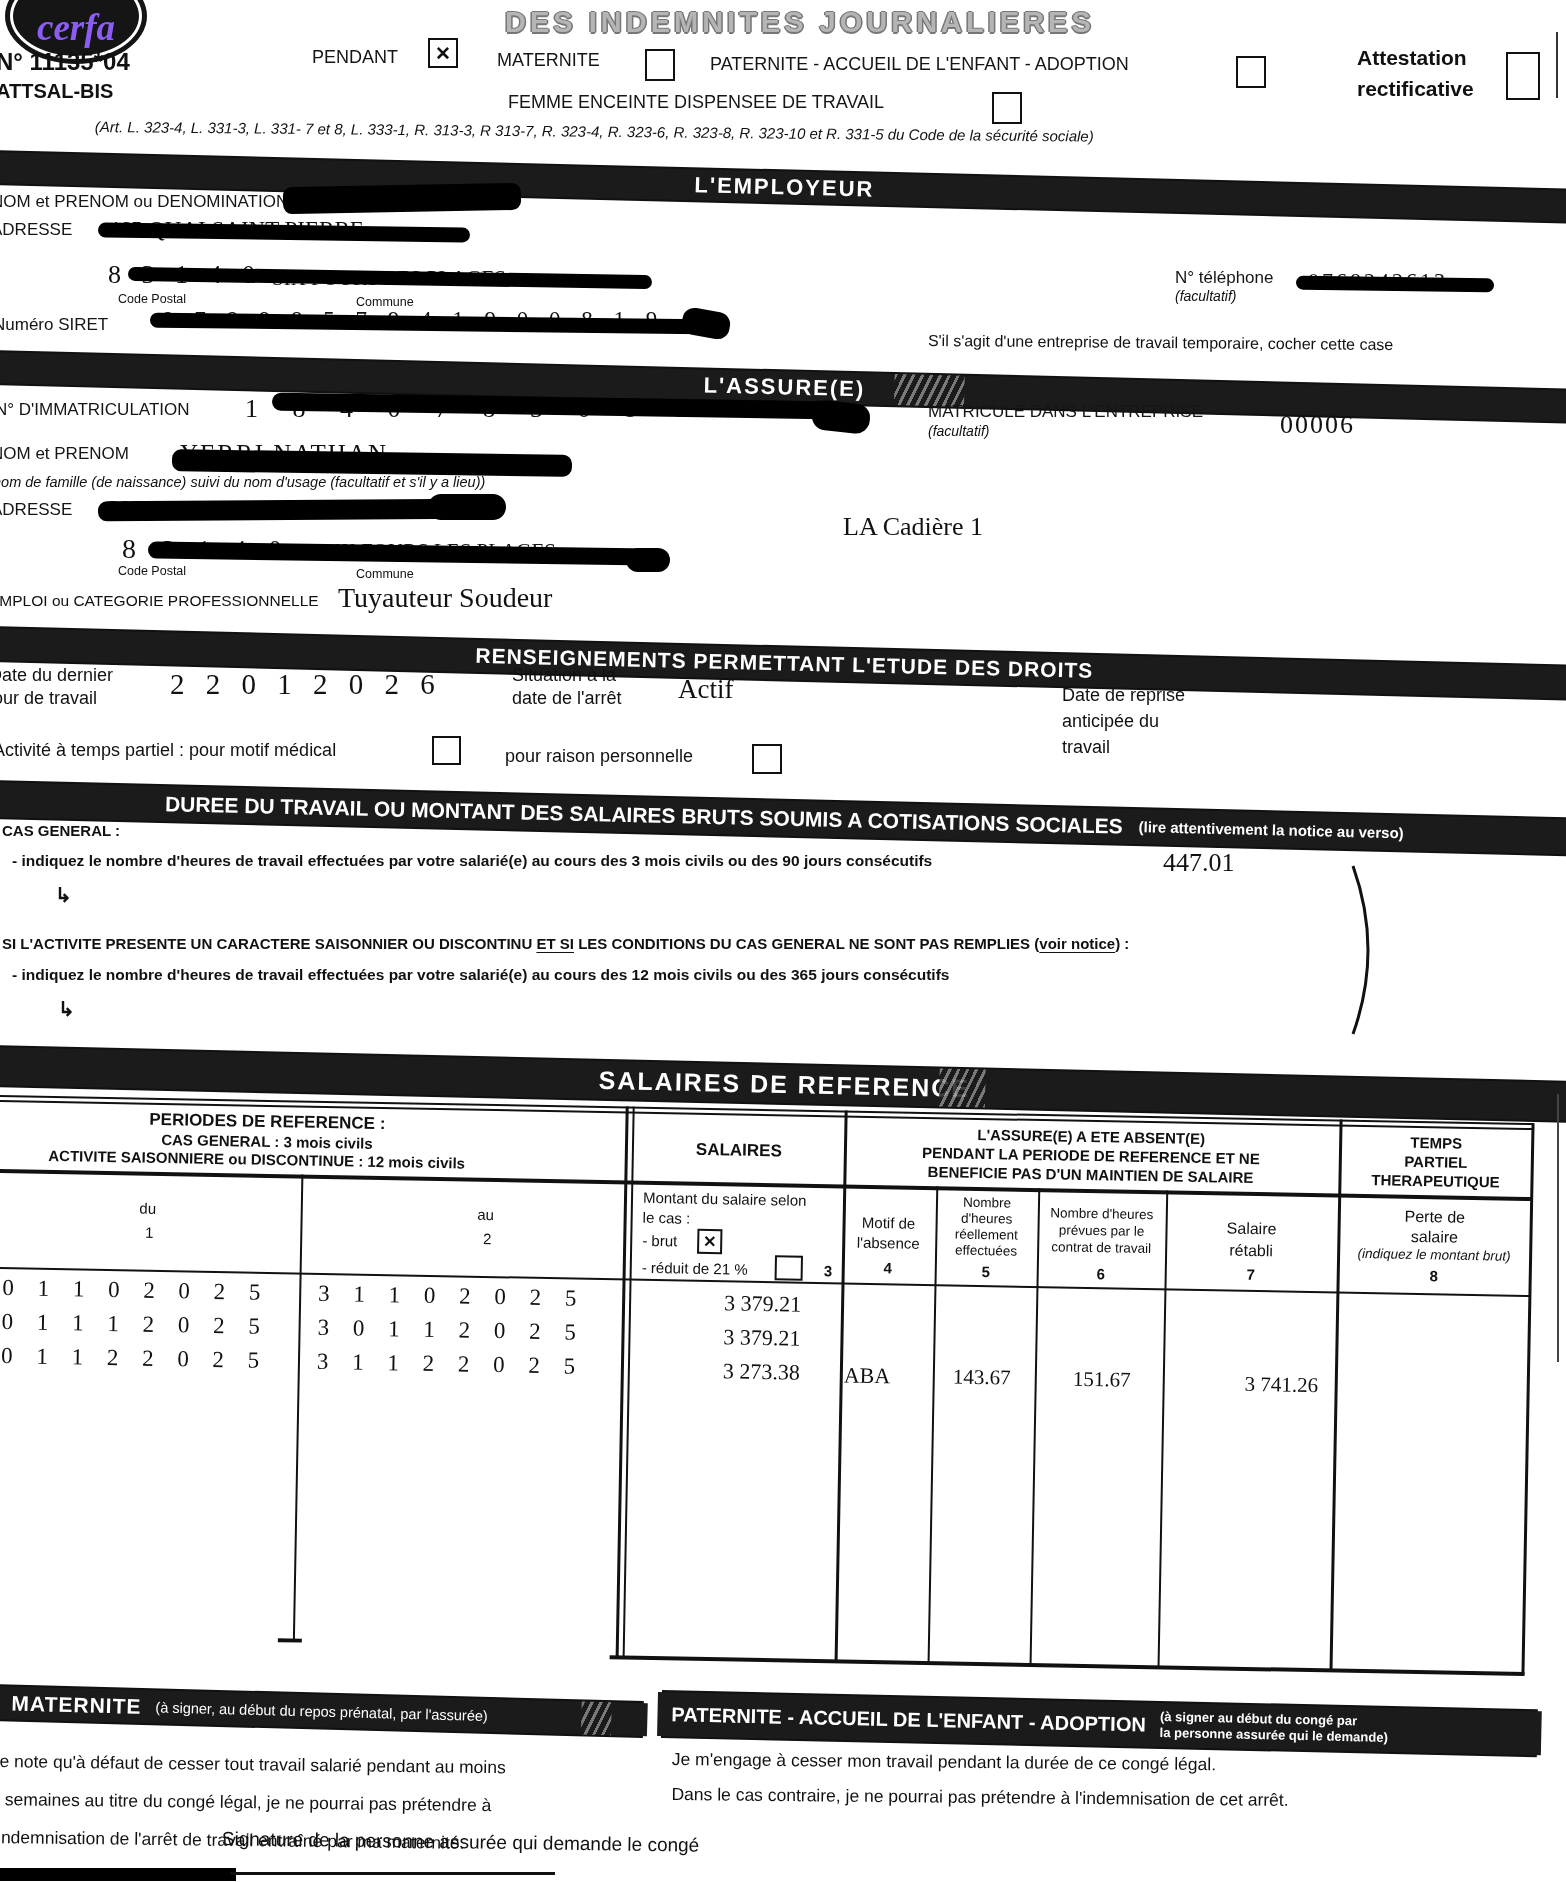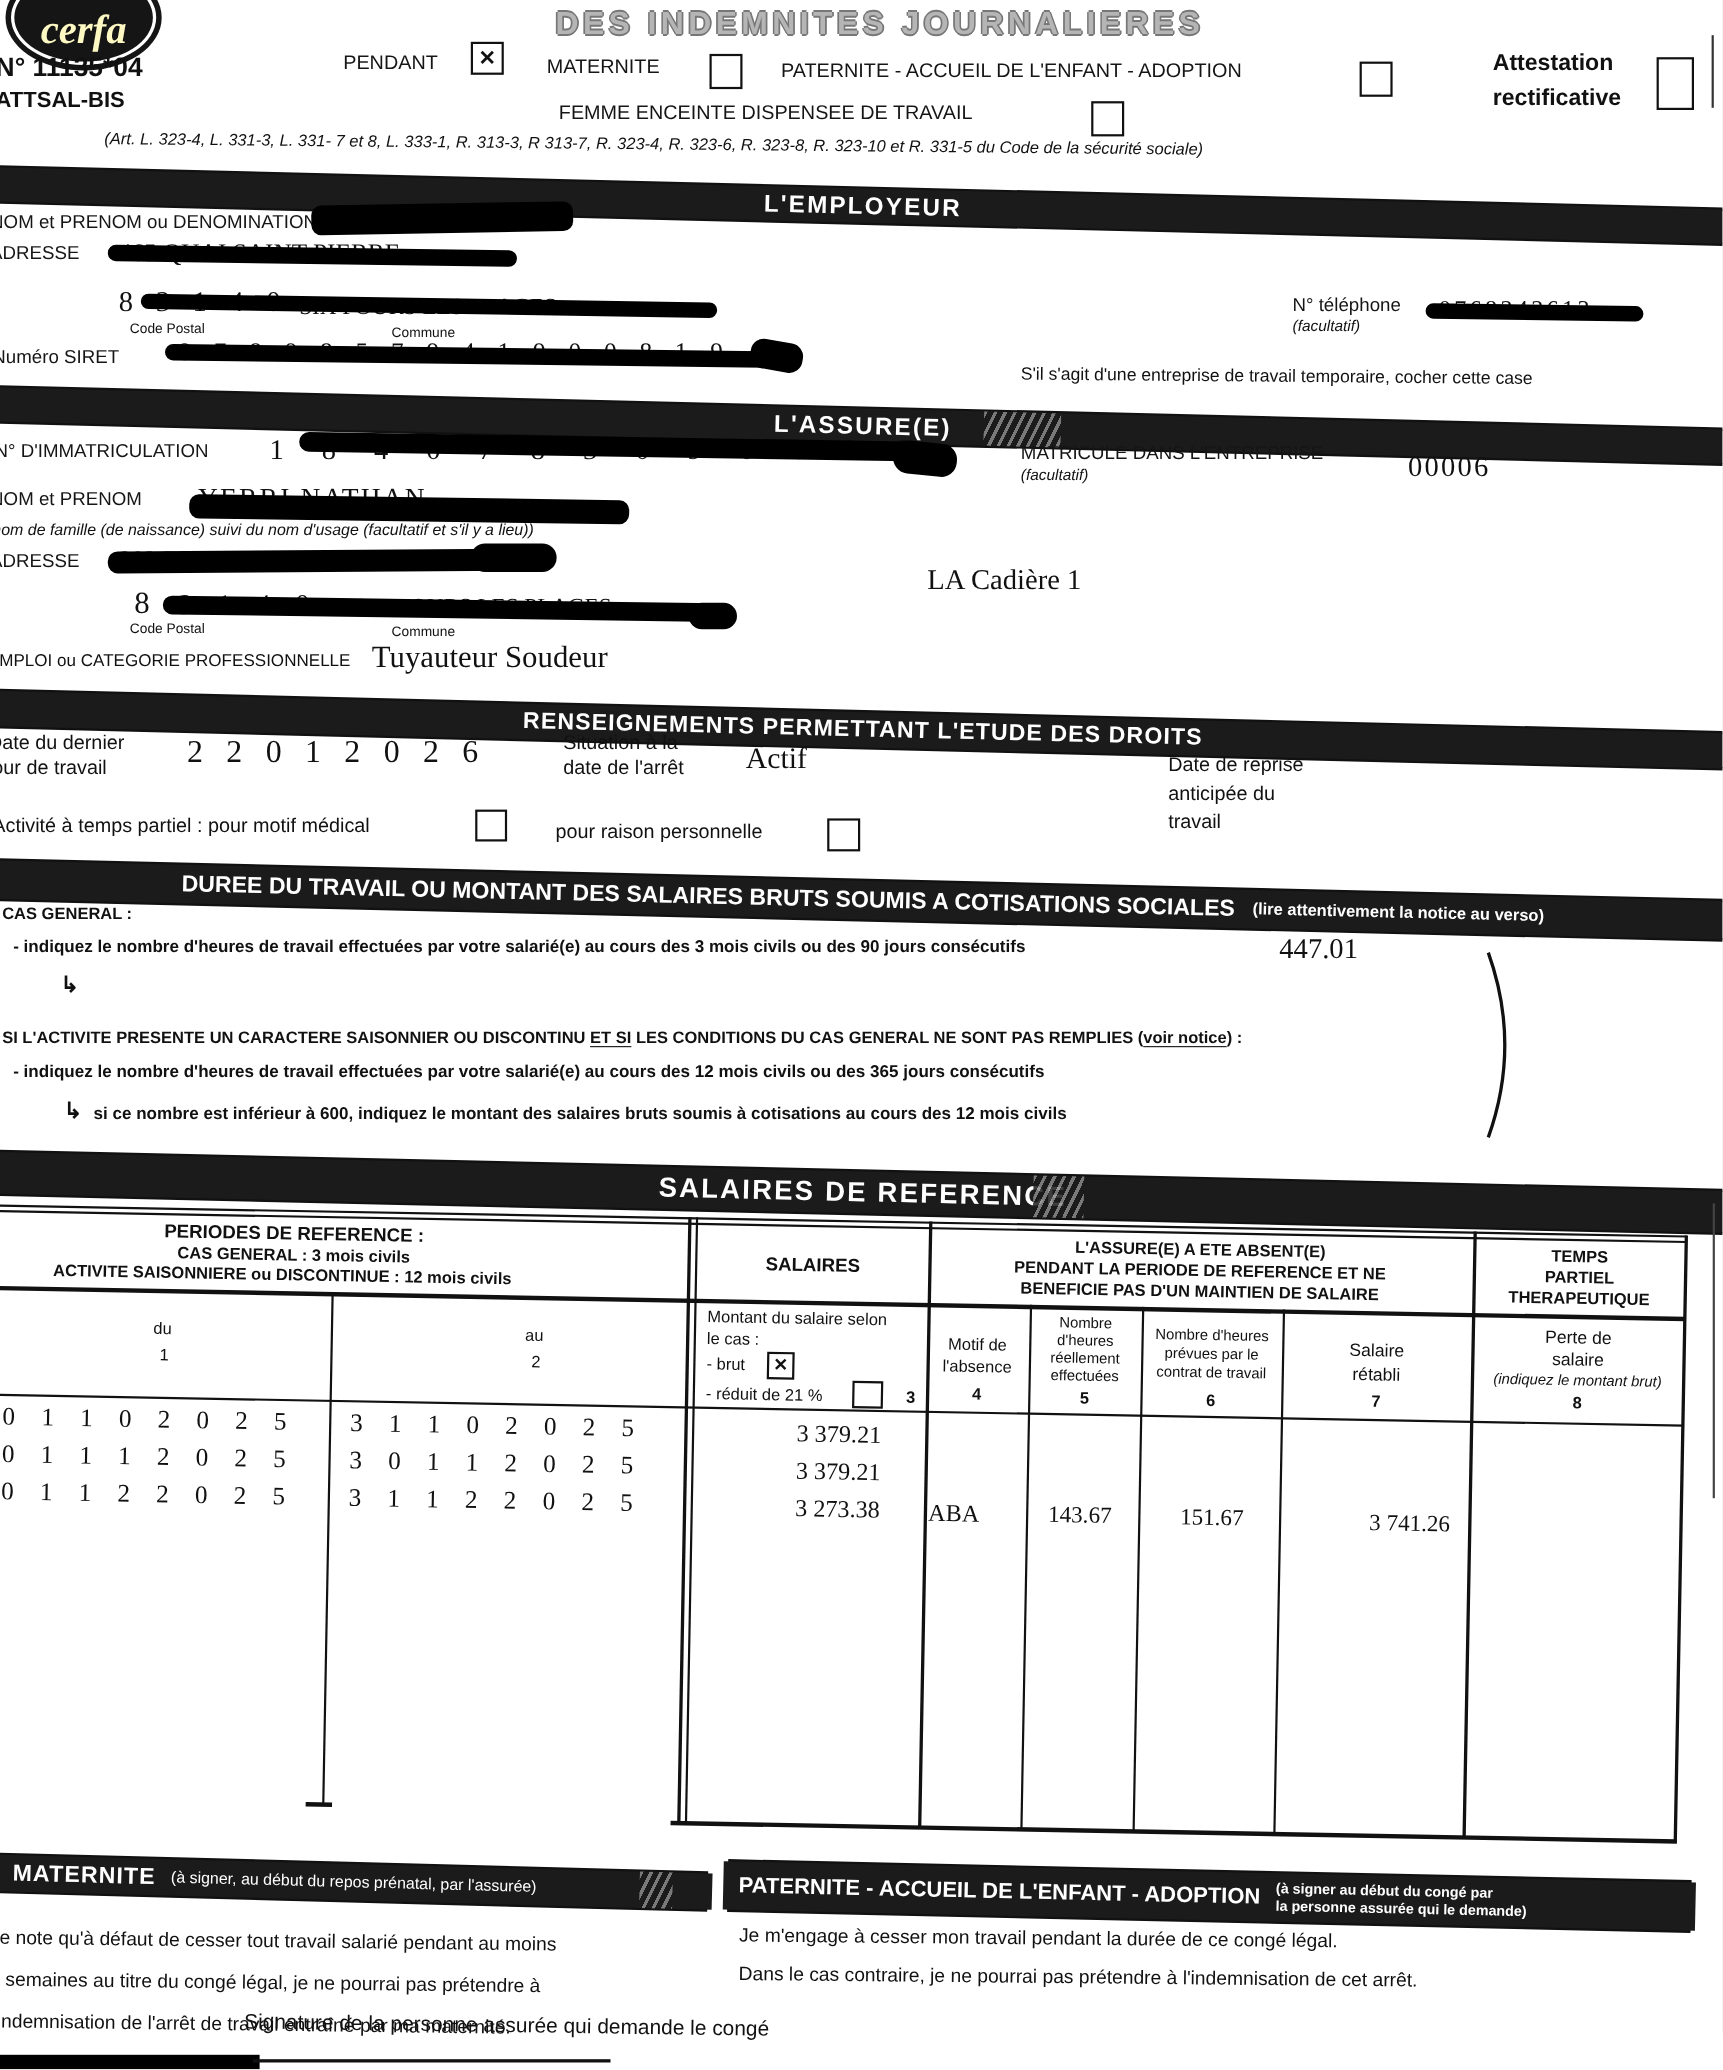--- a/index.html
+++ b/index.html
@@ -29,21 +29,21 @@
   .ctr{text-align:center;transform:translateX(-50%);}
   u{text-underline-offset:3px;}
 </style>
 </head>
 <body>
 
 <div id="page">
 
   <div class="abs" style="left:5px;top:-32px;width:142px;height:96px;background:#151515;border-radius:50%;">
     <div style="position:absolute;inset:5px;border:3px solid #fff;border-radius:50%;"></div>
-    <div class="ser it b" style="position:absolute;left:0;right:0;top:38px;text-align:center;color:#fef9c3;font-size:37px;">cerfa</div>
+    <div class="ser it b" style="position:absolute;left:0;right:0;top:38px;text-align:center;color:#8b5cf6;font-size:37px;">cerfa</div>
   </div>
 
   <div class="abs b outlined" style="left:505px;top:6px;font-size:29px;letter-spacing:4px;">DES INDEMNITES JOURNALIERES</div>
 
   <div class="abs b" style="left:-4px;top:48px;font-size:24px;">N° 11135*04</div>
   <div class="abs b" style="left:-4px;top:80px;font-size:20px;">ATTSAL-BIS</div>
 
   <div class="abs lbl" style="left:312px;top:47px;font-size:18px;">PENDANT</div>
   <div class="cb" style="left:428px;top:38px;width:26px;height:26px;">
       <span>✕</span>
@@ -176,21 +176,20 @@
   <div class="abs ser" style="left:1163px;top:848px;font-size:26px;">447.01</div>
 
   <div class="abs b" style="left:55px;top:883px;font-size:20px;">↳</div>
 
   <div class="abs b" style="left:2px;top:935px;font-size:15px;">
     <span>SI L'ACTIVITE PRESENTE UN CARACTERE SAISONNIER OU DISCONTINU </span><u>ET SI</u><span> LES CONDITIONS DU CAS GENERAL NE SONT PAS REMPLIES (</span><u>voir notice</u><span>) :</span>
   </div>
 
   <div class="abs b" style="left:12px;top:966px;font-size:15.5px;">- indiquez le nombre d'heures de travail effectuées par votre salarié(e) au cours des 12 mois civils ou des 365 jours consécutifs</div>
   <div class="abs b" style="left:58px;top:997px;font-size:20px;">↳</div>
-  <div class="abs b" style="left:85px;top:1004px;font-size:15.5px;">si ce nombre est inférieur à 600, indiquez le montant des salaires bruts soumis à cotisations au cours des 12 mois civils</div>
 
   <svg class="abs" style="left:1350px;top:864px;" width="28" height="172" viewBox="0 0 28 172">
     <path d="M3 2 q 30 84 0 168" stroke="#111" stroke-width="3" fill="none"></path>
   </svg>
 
   <div class="banner tc" style="left:-10px;width:1590px;top:1047px;height:38px;transform:rotate(1.3deg);">
     <span style="font-size:25px;letter-spacing:2px;">SALAIRES DE REFERENCE</span>
     <span class="wedge" style="left:950px;width:46px;"></span>
   </div>
 

